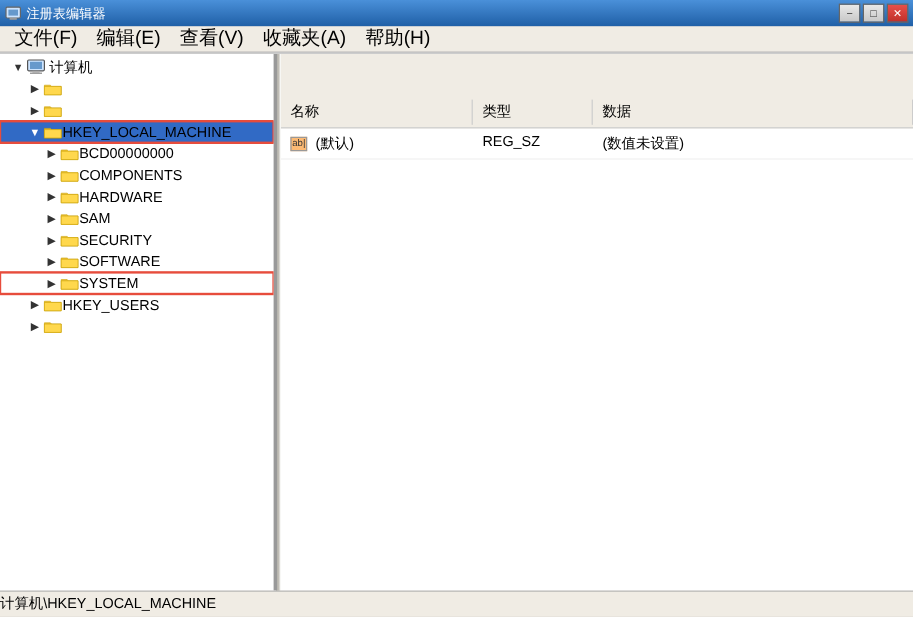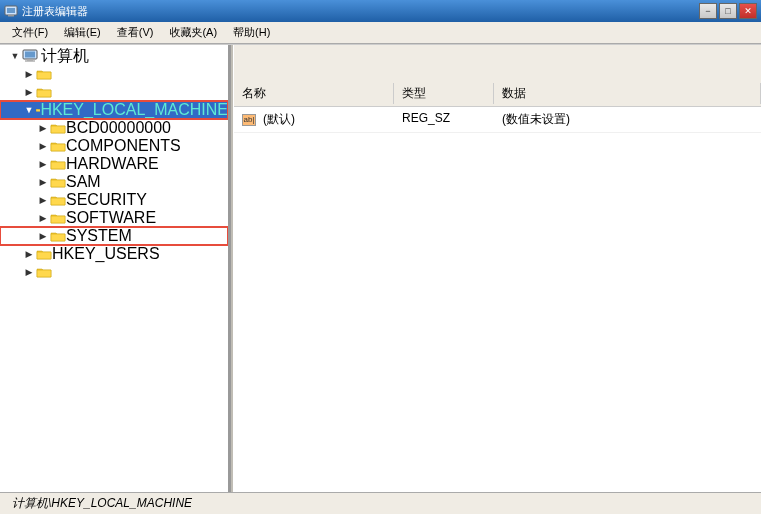--- a/index.html
+++ b/index.html
@@ -49,21 +49,21 @@
     .title-btn.close { background: linear-gradient(to bottom, #e8504a, #c0302a); color: white; }
 
     
     .menu-bar {
       background: #f0ece4;
       height: 22px;
       display: flex;
       align-items: center;
       padding: 0 4px;
       border-bottom: 1px solid #aaa;
-      font-size: 11px;
+      font-size: 16px;
     }
     .menu-item {
       padding: 2px 8px;
       cursor: pointer;
       color: #000;
     }
 
     
     .main-container {
       display: flex;
@@ -138,39 +138,38 @@
       height: 14px;
       display: inline-flex;
       align-items: center;
       justify-content: center;
       font-size: 9px;
       color: #333;
       flex-shrink: 0;
     }
 
     .tree-label {
-      font-size: 16px;
+      font-size: 12px;
     }
 
     
     .indent-1 { padding-left: 8px; }
     .indent-2 { padding-left: 22px; }
     .indent-3 { padding-left: 36px; }
 
     
     .status-bar {
       height: 22px;
       background: #f0ece4;
       border-top: 1px solid #aaa;
       display: flex;
       align-items: center;
-      padding: 0 12px;
+      padding: 0 0;
       font-size: 12px;
       color: #000;
-      font-style: italic;
     }
 
     
     .folder-svg {
       width: 16px;
       height: 14px;
     }
 
     
     .computer-icon {
@@ -257,21 +256,21 @@
         <path d="M1,5 L15,5 L15,12 L1,12 Z" fill="#ffd84d" stroke="#c8a000" stroke-width="0.5"></path>
       </svg>
     </div>
 
     <div class="tree-item indent-2" style="outline: 2px solid #e74c3c; outline-offset: -1px; background: #316ac5;">
       <span class="expand-btn" style="color:white;">▼</span>
       <svg class="folder-svg" viewBox="0 0 16 14">
         <path d="M1,4 L1,12 L15,12 L15,5 L7,5 L6,4 Z" fill="#f5c842" stroke="#c8a000" stroke-width="0.5"></path>
         <path d="M1,5 L15,5 L15,12 L1,12 Z" fill="#ffd84d" stroke="#c8a000" stroke-width="0.5"></path>
       </svg>
-      <span class="tree-label" style="color:#5eead4;">HKEY_LOCAL_MACHINE</span>
+      <span class="tree-label" style="color:#000000;">HKEY_LOCAL_MACHINE</span>
     </div>
 
     <div class="tree-item indent-3">
       <span class="expand-btn">▶</span>
       <svg class="folder-svg" viewBox="0 0 16 14">
         <path d="M1,4 L1,12 L15,12 L15,5 L7,5 L6,4 Z" fill="#f5c842" stroke="#c8a000" stroke-width="0.5"></path>
         <path d="M1,5 L15,5 L15,12 L1,12 Z" fill="#ffd84d" stroke="#c8a000" stroke-width="0.5"></path>
       </svg>
       <span class="tree-label">BCD00000000</span>
     </div>

